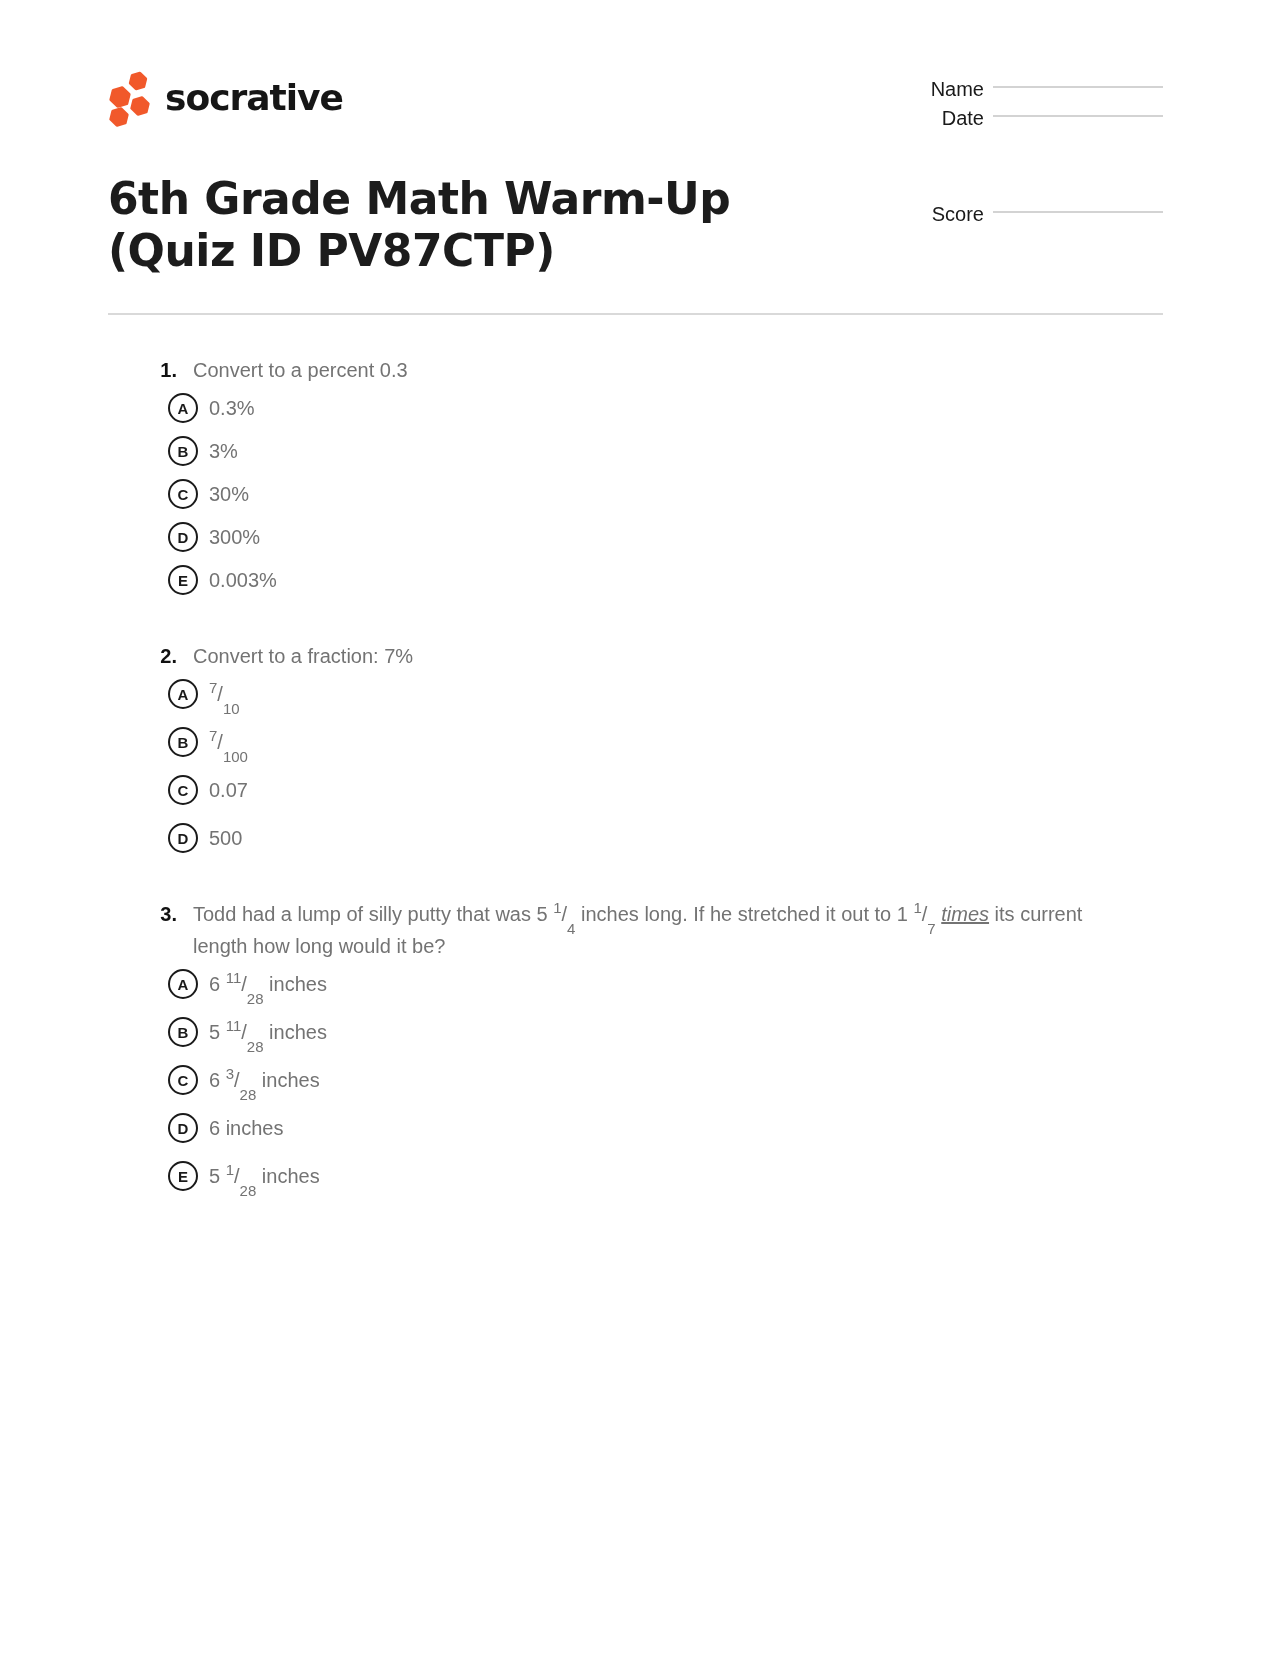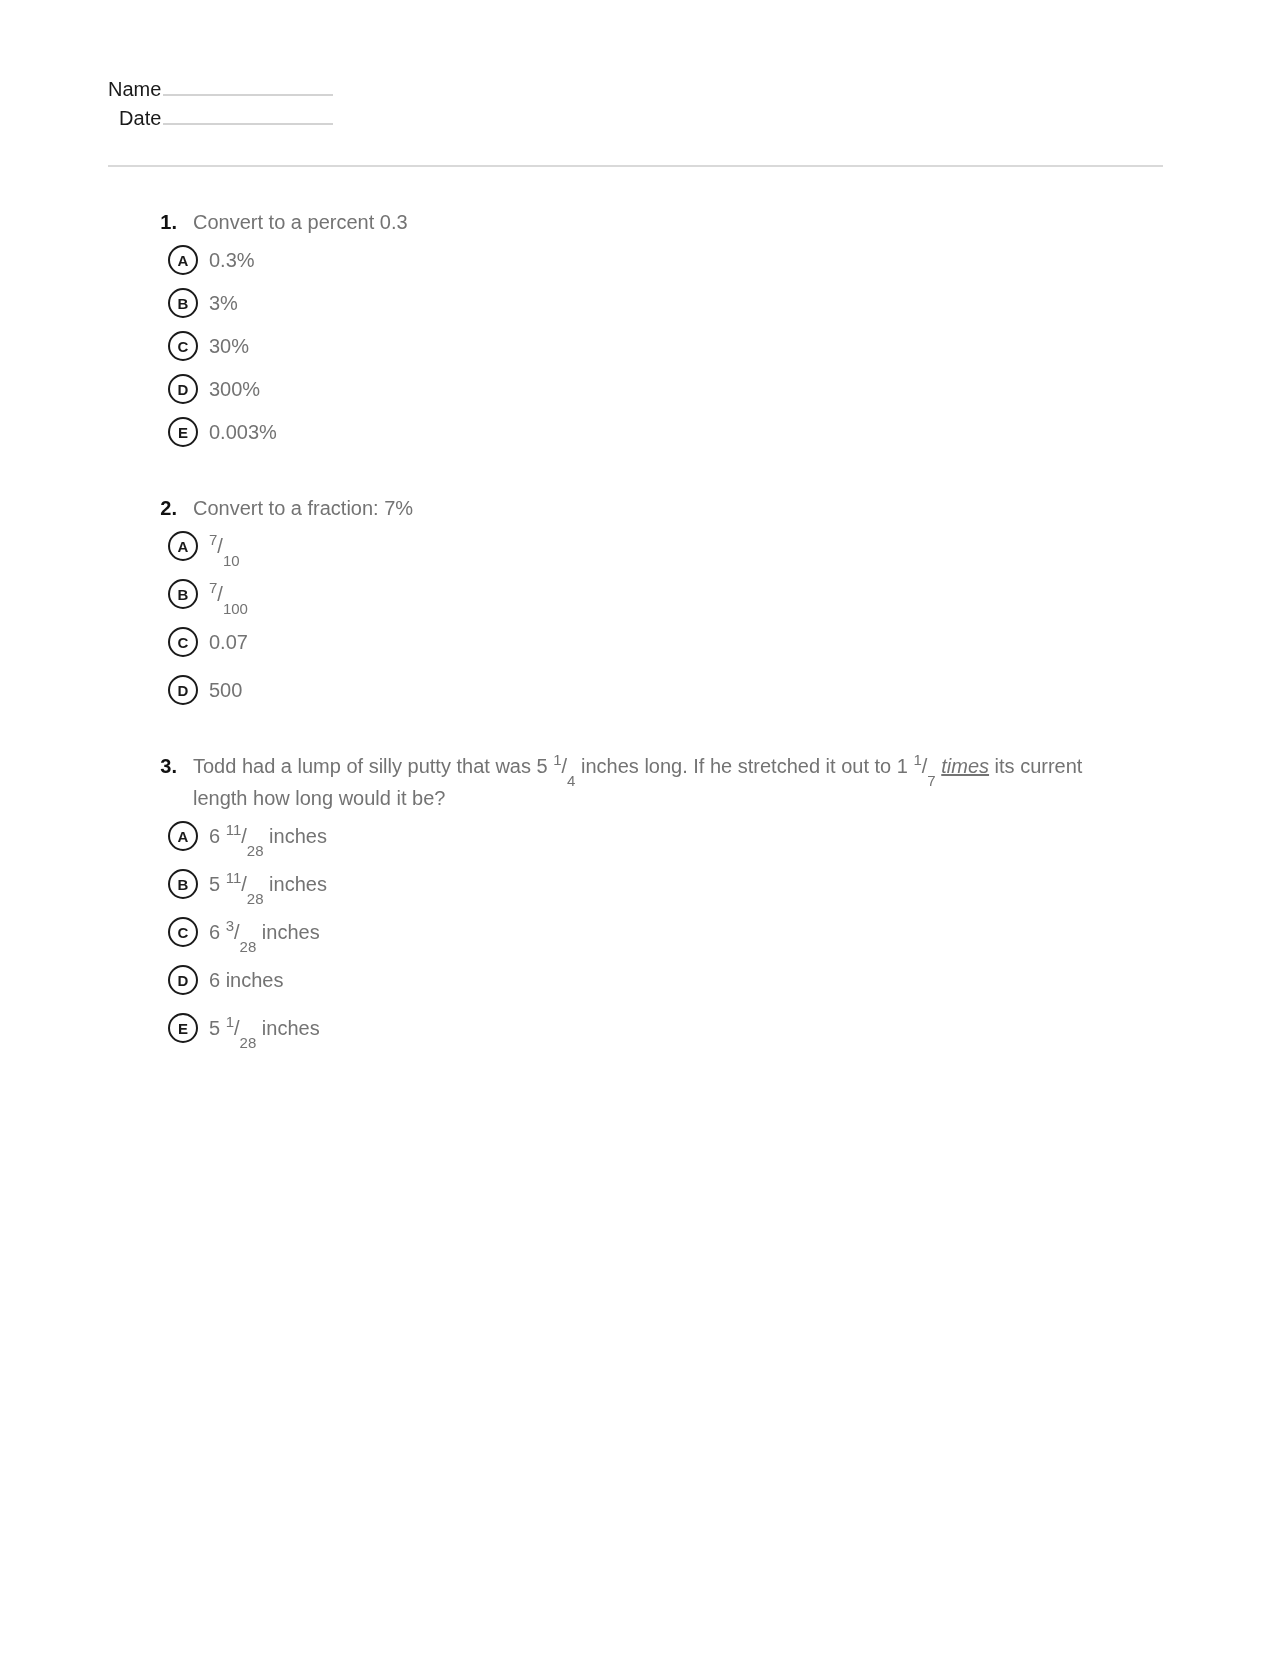--- a/index.html
+++ b/index.html
@@ -18,21 +18,21 @@
   
   .header-row { display:flex; justify-content:space-between; align-items:flex-start; }
   .logo { display:flex; align-items:center; gap:13px; }
   .logo-mark { width:44px; height:60px; flex:0 0 auto; }
   .logo-text {
     font-family:"DejaVu Sans", sans-serif;
     font-weight:700; font-size:36px; letter-spacing:-1px;
     color:#161616; line-height:60px;
   }
   .fields { margin-top:10px; display:flex; flex-direction:column; gap:7px; }
-  .field-row { display:flex; justify-content:flex-end; align-items:flex-end; gap:2px; }
+  .field-row { display:flex; justify-content:flex-end; align-items:center; gap:9px; }
   .field-label { font-size:20px; color:#1a1a1a; line-height:22px; }
   .field-line { width:170px; border-bottom:2px solid #d3d3d3; height:1px; margin-bottom:4px; }
 
   
   .title-row { display:flex; justify-content:space-between; align-items:flex-start; margin-top:44px; }
   .quiz-title {
     width:760px;
     font-family:"DejaVu Sans", sans-serif;
     font-weight:700; font-size:44px; line-height:52px;
     color:#1c1c1c; letter-spacing:-0.5px;
@@ -68,33 +68,53 @@
   .seg-sup { font-size:15px; position:relative; top:-8px; }
   .seg-sub { font-size:15px; position:relative; top:13px; }
   .seg-emph { font-weight:400; font-style:italic; text-decoration:underline; }
 </style>
 </head>
 <body>
 
 <div class="page">
 
   <div class="header-row">
+    <div class="logo">
+      <svg class="logo-mark" viewBox="0 0 44 60" xmlns="http://www.w3.org/2000/svg">
+        <g fill="#F1592B" stroke="#F1592B" stroke-width="3" stroke-linejoin="round">
+          <polygon transform="rotate(14 30 13)" points="30,5 36.9,9 36.9,17 30,21 23.1,17 23.1,9"></polygon>
+          <polygon transform="rotate(14 12 29)" points="12,19.5 20.2,24.2 20.2,33.8 12,38.5 3.8,33.8 3.8,24.2"></polygon>
+          <polygon transform="rotate(14 32 38)" points="32,29.5 39.4,33.8 39.4,42.2 32,46.5 24.6,42.2 24.6,33.8"></polygon>
+          <polygon transform="rotate(14 11 49)" points="11,40.5 18.4,44.8 18.4,53.2 11,57.5 3.6,53.2 3.6,44.8"></polygon>
+        </g>
+      </svg>
+      <span class="logo-text">socrative</span>
+    </div>
 
     <div class="fields">
       <div class="field-row">
         <span class="field-label">Name</span>
         <span class="field-line"></span>
       </div>
       <div class="field-row">
         <span class="field-label">Date</span>
         <span class="field-line"></span>
       </div>
     </div>
   </div>
 
+  <div class="title-row">
+    <h1 class="quiz-title">6th Grade Math Warm-Up (Quiz ID PV87CTP)</h1>
+    <div class="fields score-row">
+      <div class="field-row">
+        <span class="field-label">Score</span>
+        <span class="field-line"></span>
+      </div>
+    </div>
+  </div>
 
   <hr class="divider">
 
   <main>
   <section class="question">
     <div class="q-row">
       <span class="q-num">1.</span>
       <div class="q-text"><span class="seg-n">Convert to a percent 0.3</span></div>
     </div>
     <div class="options">

